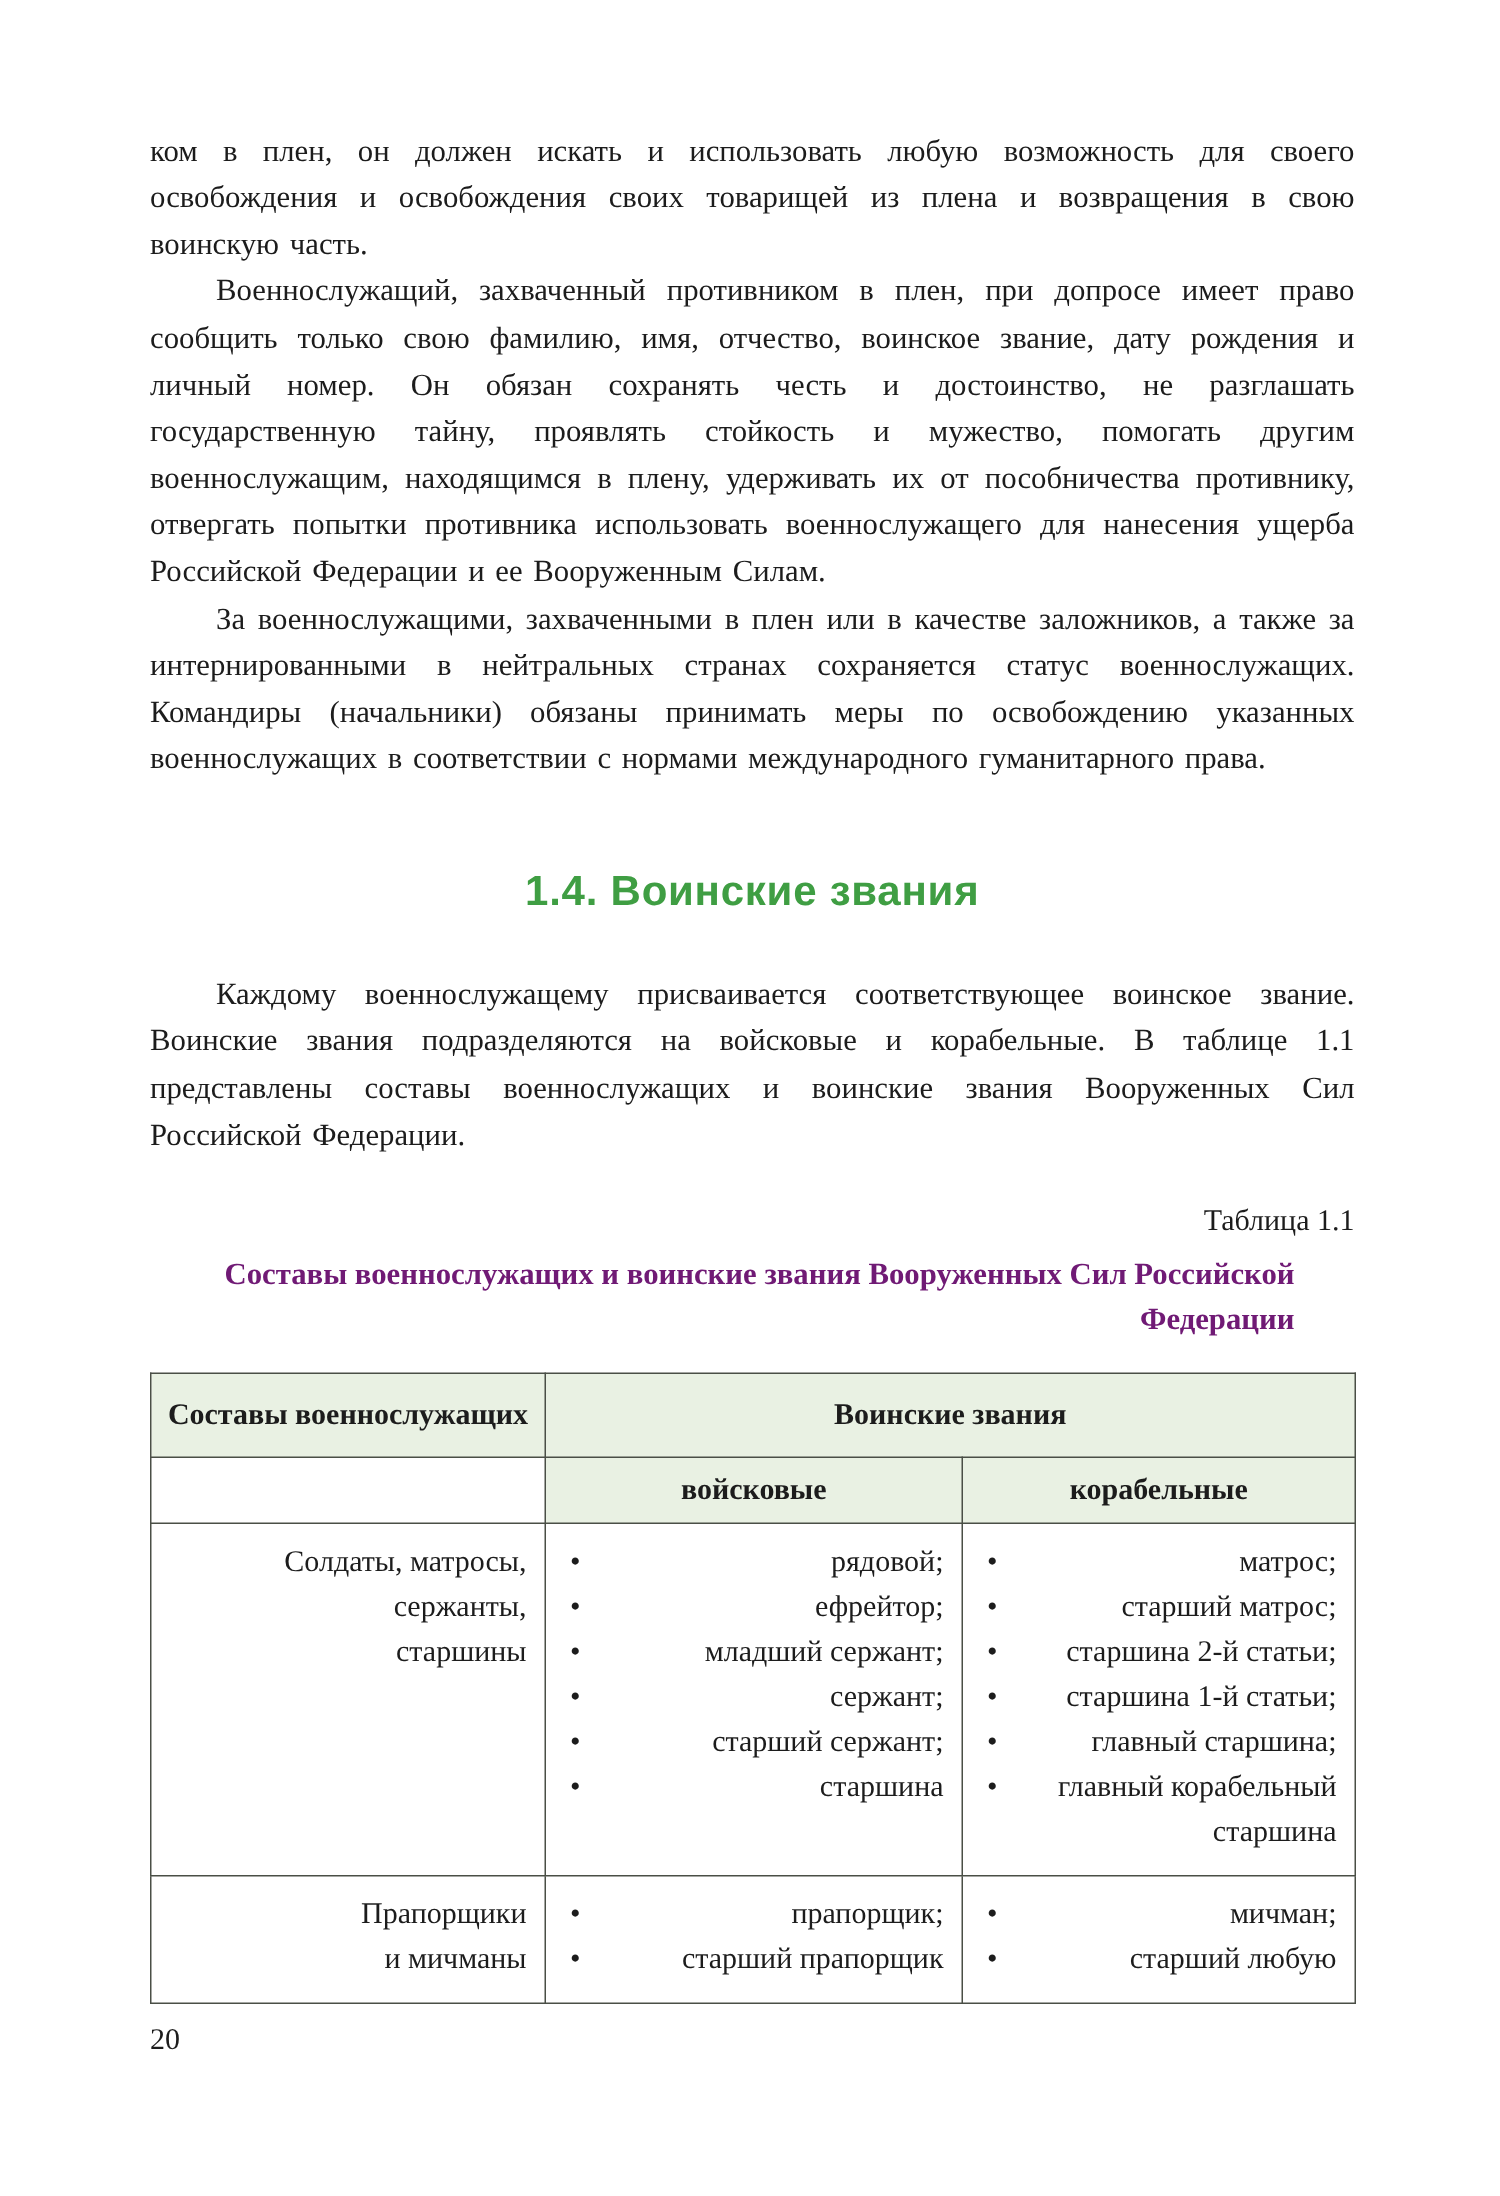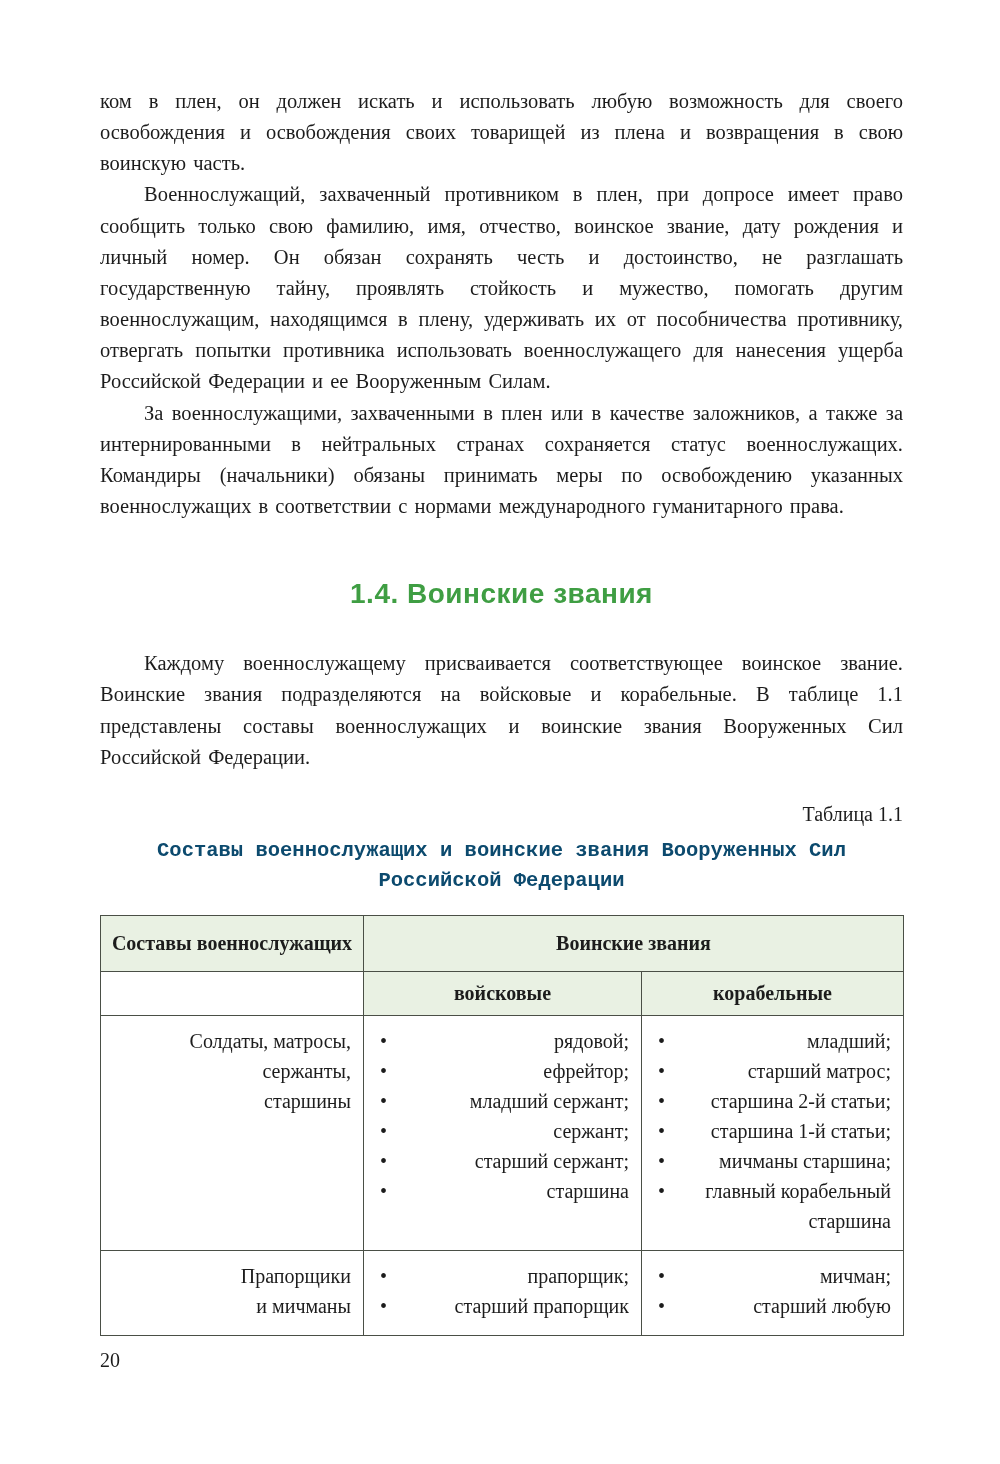--- a/index.html
+++ b/index.html
@@ -35,27 +35,26 @@
     font-size: 28px;
     margin: 56px 0 38px 0;
     letter-spacing: 0.5px;
   }
   .table-ref {
     text-align: right;
     font-size: 20px;
     margin-top: 30px;
   }
   .table-title {
-    text-align: center;
-    color: #0c4a6e;
+    text-align: right;
+    color: #701a75;
     font-weight: bold;
     font-size: 20.5px;
     line-height: 1.45;
     margin: 10px 40px 20px 40px;
-    font-family: Liberation Mono, monospace;
   }
   table.ranks {
     width: 100%;
     border-collapse: collapse;
     table-layout: fixed;
   }
   table.ranks th,
   table.ranks td {
     border: 1.5px solid #4a4f46;
     font-size: 20px;
@@ -148,25 +147,25 @@
               <li>рядовой;</li>
               <li>ефрейтор;</li>
               <li>младший сержант;</li>
               <li>сержант;</li>
               <li>старший сержант;</li>
               <li>старшина</li>
             </ul>
         </td>
         <td>
           <ul class="rank-list">
-              <li>младший;</li>
+              <li>матрос;</li>
               <li>старший матрос;</li>
               <li>старшина 2-й статьи;</li>
               <li>старшина 1-й статьи;</li>
-              <li>мичманы старшина;</li>
+              <li>главный старшина;</li>
               <li>главный корабельный старшина</li>
             </ul>
         </td>
       </tr>
       <tr>
         <td class="cat">Прапорщики
 и мичманы</td>
         <td>
           <ul class="rank-list">
               <li>прапорщик;</li>

